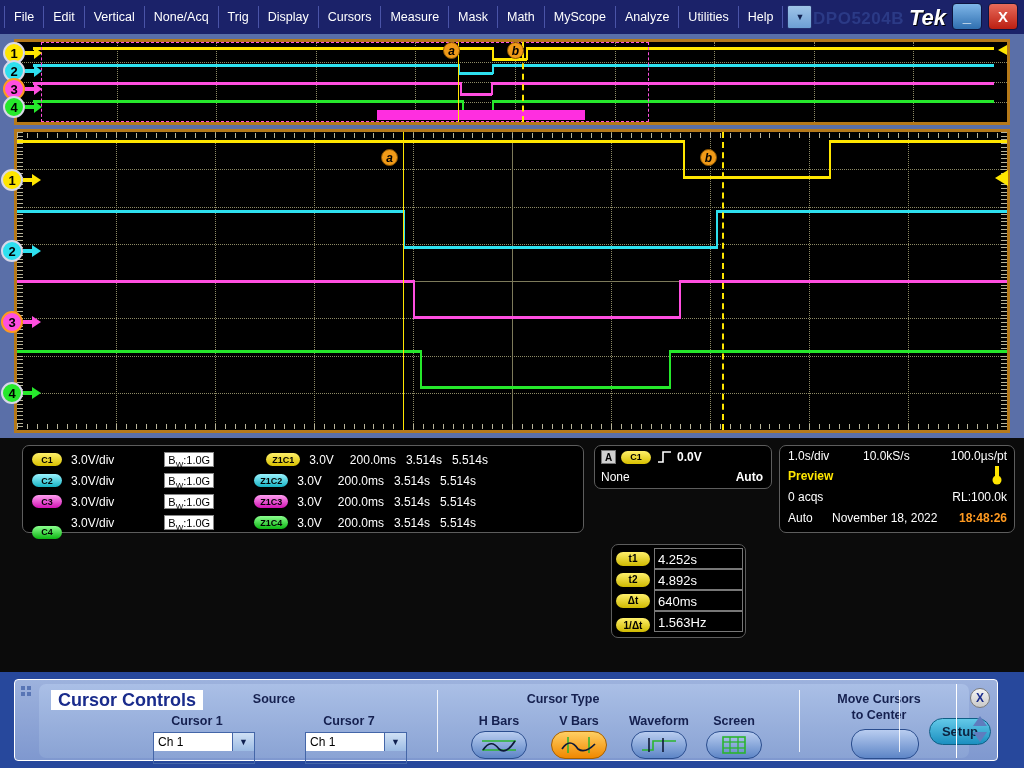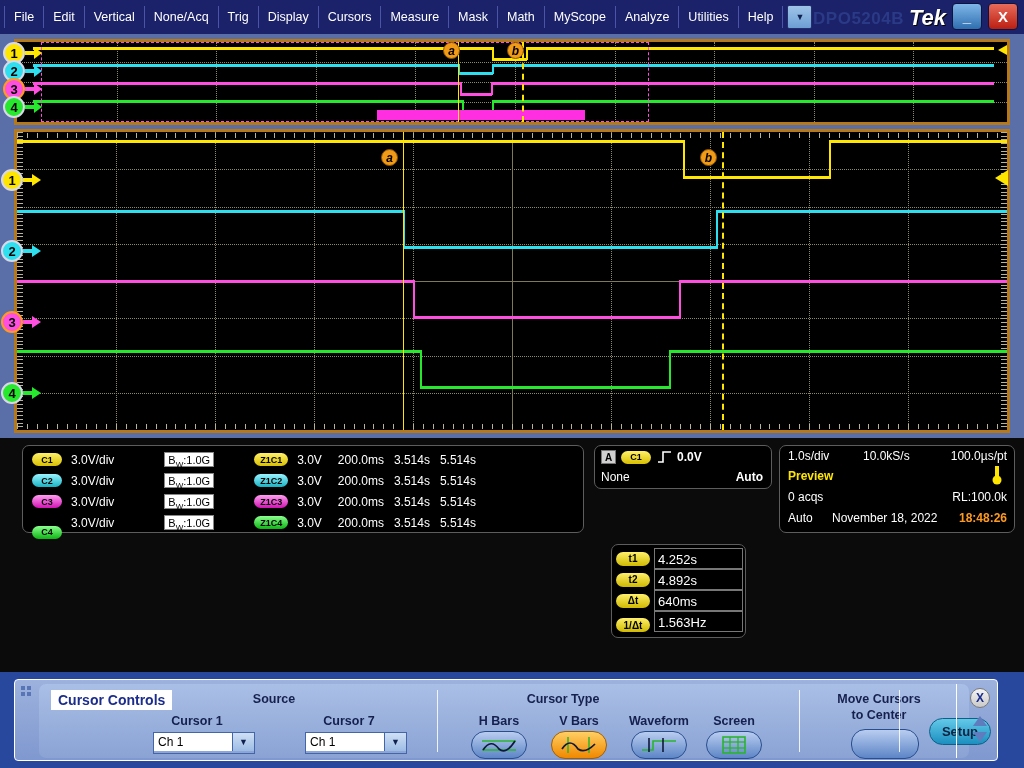--- a/index.html
+++ b/index.html
@@ -197,29 +197,29 @@
     position:absolute; left:24px; top:4px; width:930px; height:74px;
     background:linear-gradient(#aabfe6,#8aa3d4);
     border-radius:7px;
   }
   #grip { position:absolute; left:6px; top:6px; width:14px; height:14px; }
   #grip i {
     position:absolute; width:4px; height:4px; background:#5875b5; display:block;
   }
   #title-tab {
     position:absolute; left:12px; top:6px; height:20px;
-    background:#ffffff; color:#1a2c8c; font-size:14px; font-weight:bold;
+    background:#ffffff; color:#1a2c8c; font-size:18px; font-weight:bold;
     padding:0 7px; line-height:20px;
   }
   .ctrl-label {
     position:absolute; color:#15204f; font-size:12.5px; font-weight:bold;
     text-align:center;
   }
   .combo {
-    position:absolute; height:22px; display:flex; border:1px solid #4466a8;
+    position:absolute; height:32px; display:flex; border:1px solid #4466a8;
   }
   .combo input {
     width:78px; height:18px; background:#fff; border:none; outline:none;
     color:#000; font-size:12px; padding-left:4px;
     font-family:"Liberation Sans", sans-serif;
   }
   .combo .arrow {
     width:22px; height:18px; background:linear-gradient(#cfe0f5,#9dbce4);
     display:flex; align-items:center; justify-content:center;
     color:#10204f; font-size:9px; border-left:1px solid #4466a8;
@@ -795,21 +795,21 @@
 
   <div id="readouts">
 
     <div class="panel" id="panel-channels">
       <div class="ch-row" style="top:3px;">
         <div class="pill p1" style="margin-left:9px;">C1</div>
         <span style="margin-left:9px;">3.0V/div</span>
         <div class="bw-box" style="margin-left:50px;">
           <span>B</span><sub>W</sub><span>:1.0G</span>
         </div>
-        <div class="pill p1 pill-z" style="margin-left:40px;">Z1C1</div>
+        <div class="pill p1 pill-z" style="margin-left:52px;">Z1C1</div>
         <span style="margin-left:9px;">3.0V</span>
         <span style="margin-left:16px;">200.0ms</span>
         <span style="margin-left:10px;">3.514s</span>
         <span style="margin-left:10px;">5.514s</span>
       </div>
       <div class="ch-row" style="top:24px;">
         <div class="pill p2" style="margin-left:9px;">C2</div>
         <span style="margin-left:9px;">3.0V/div</span>
         <div class="bw-box" style="margin-left:50px;">
           <span>B</span><sub>W</sub><span>:1.0G</span>

